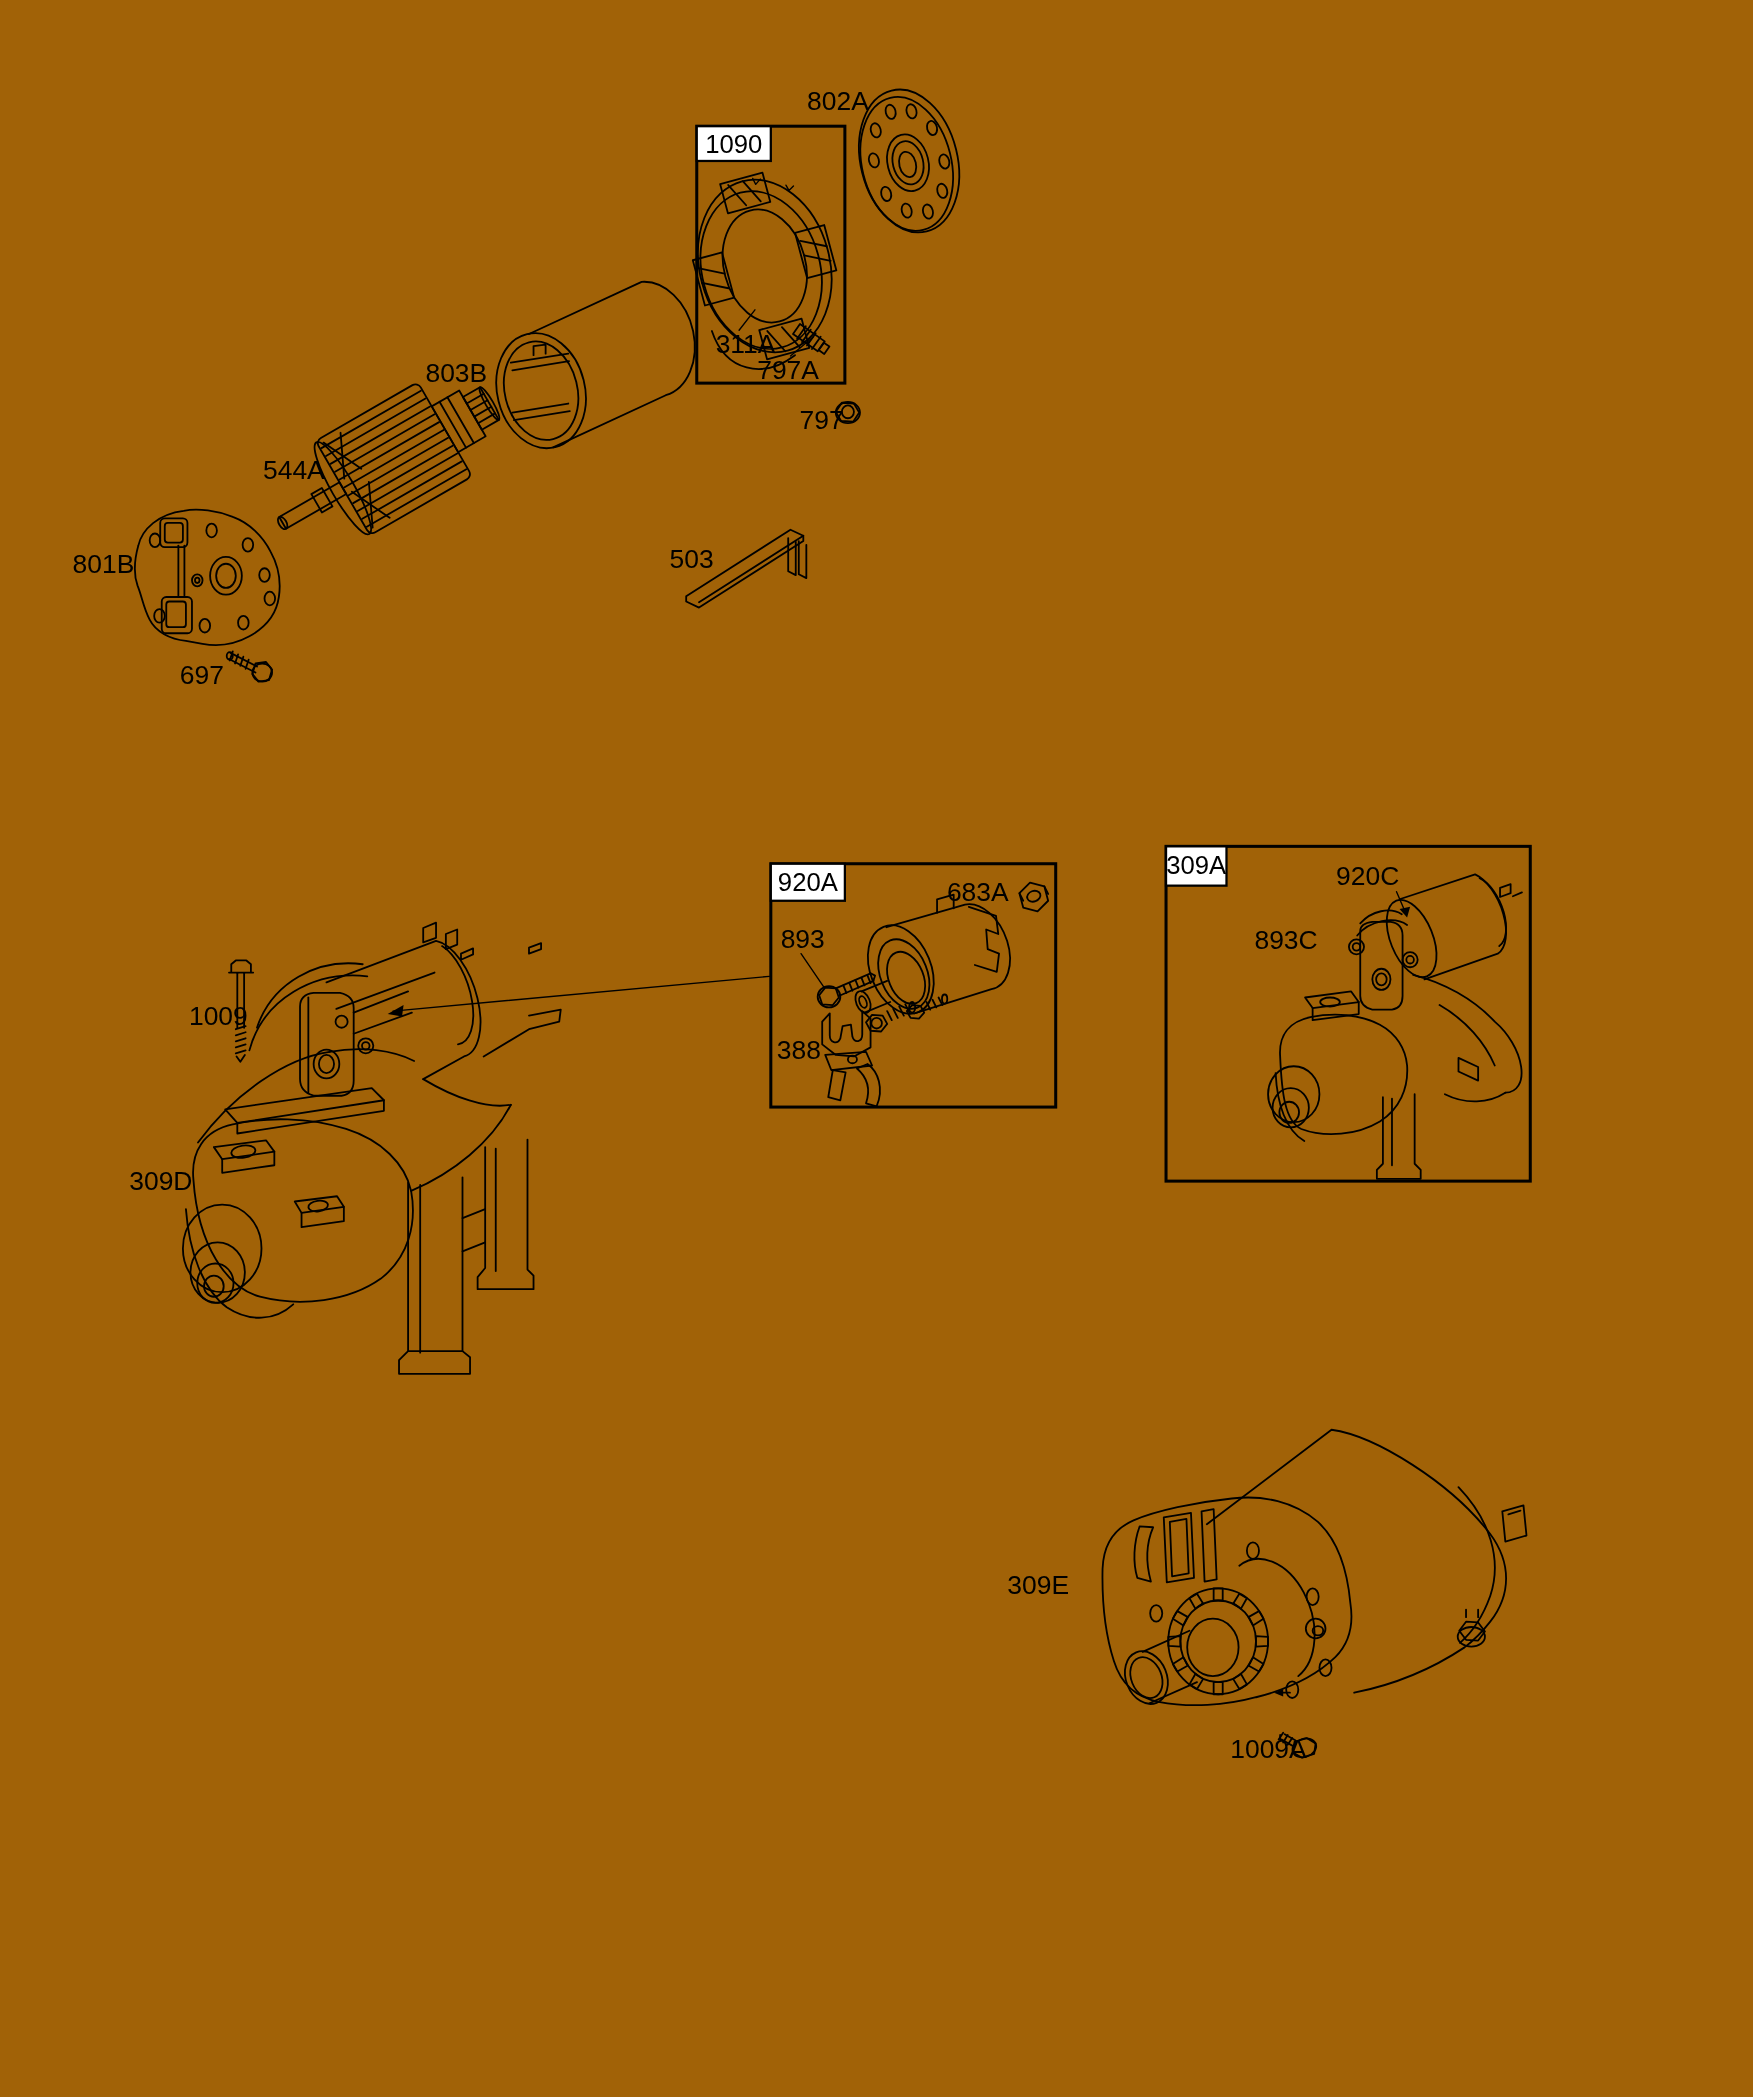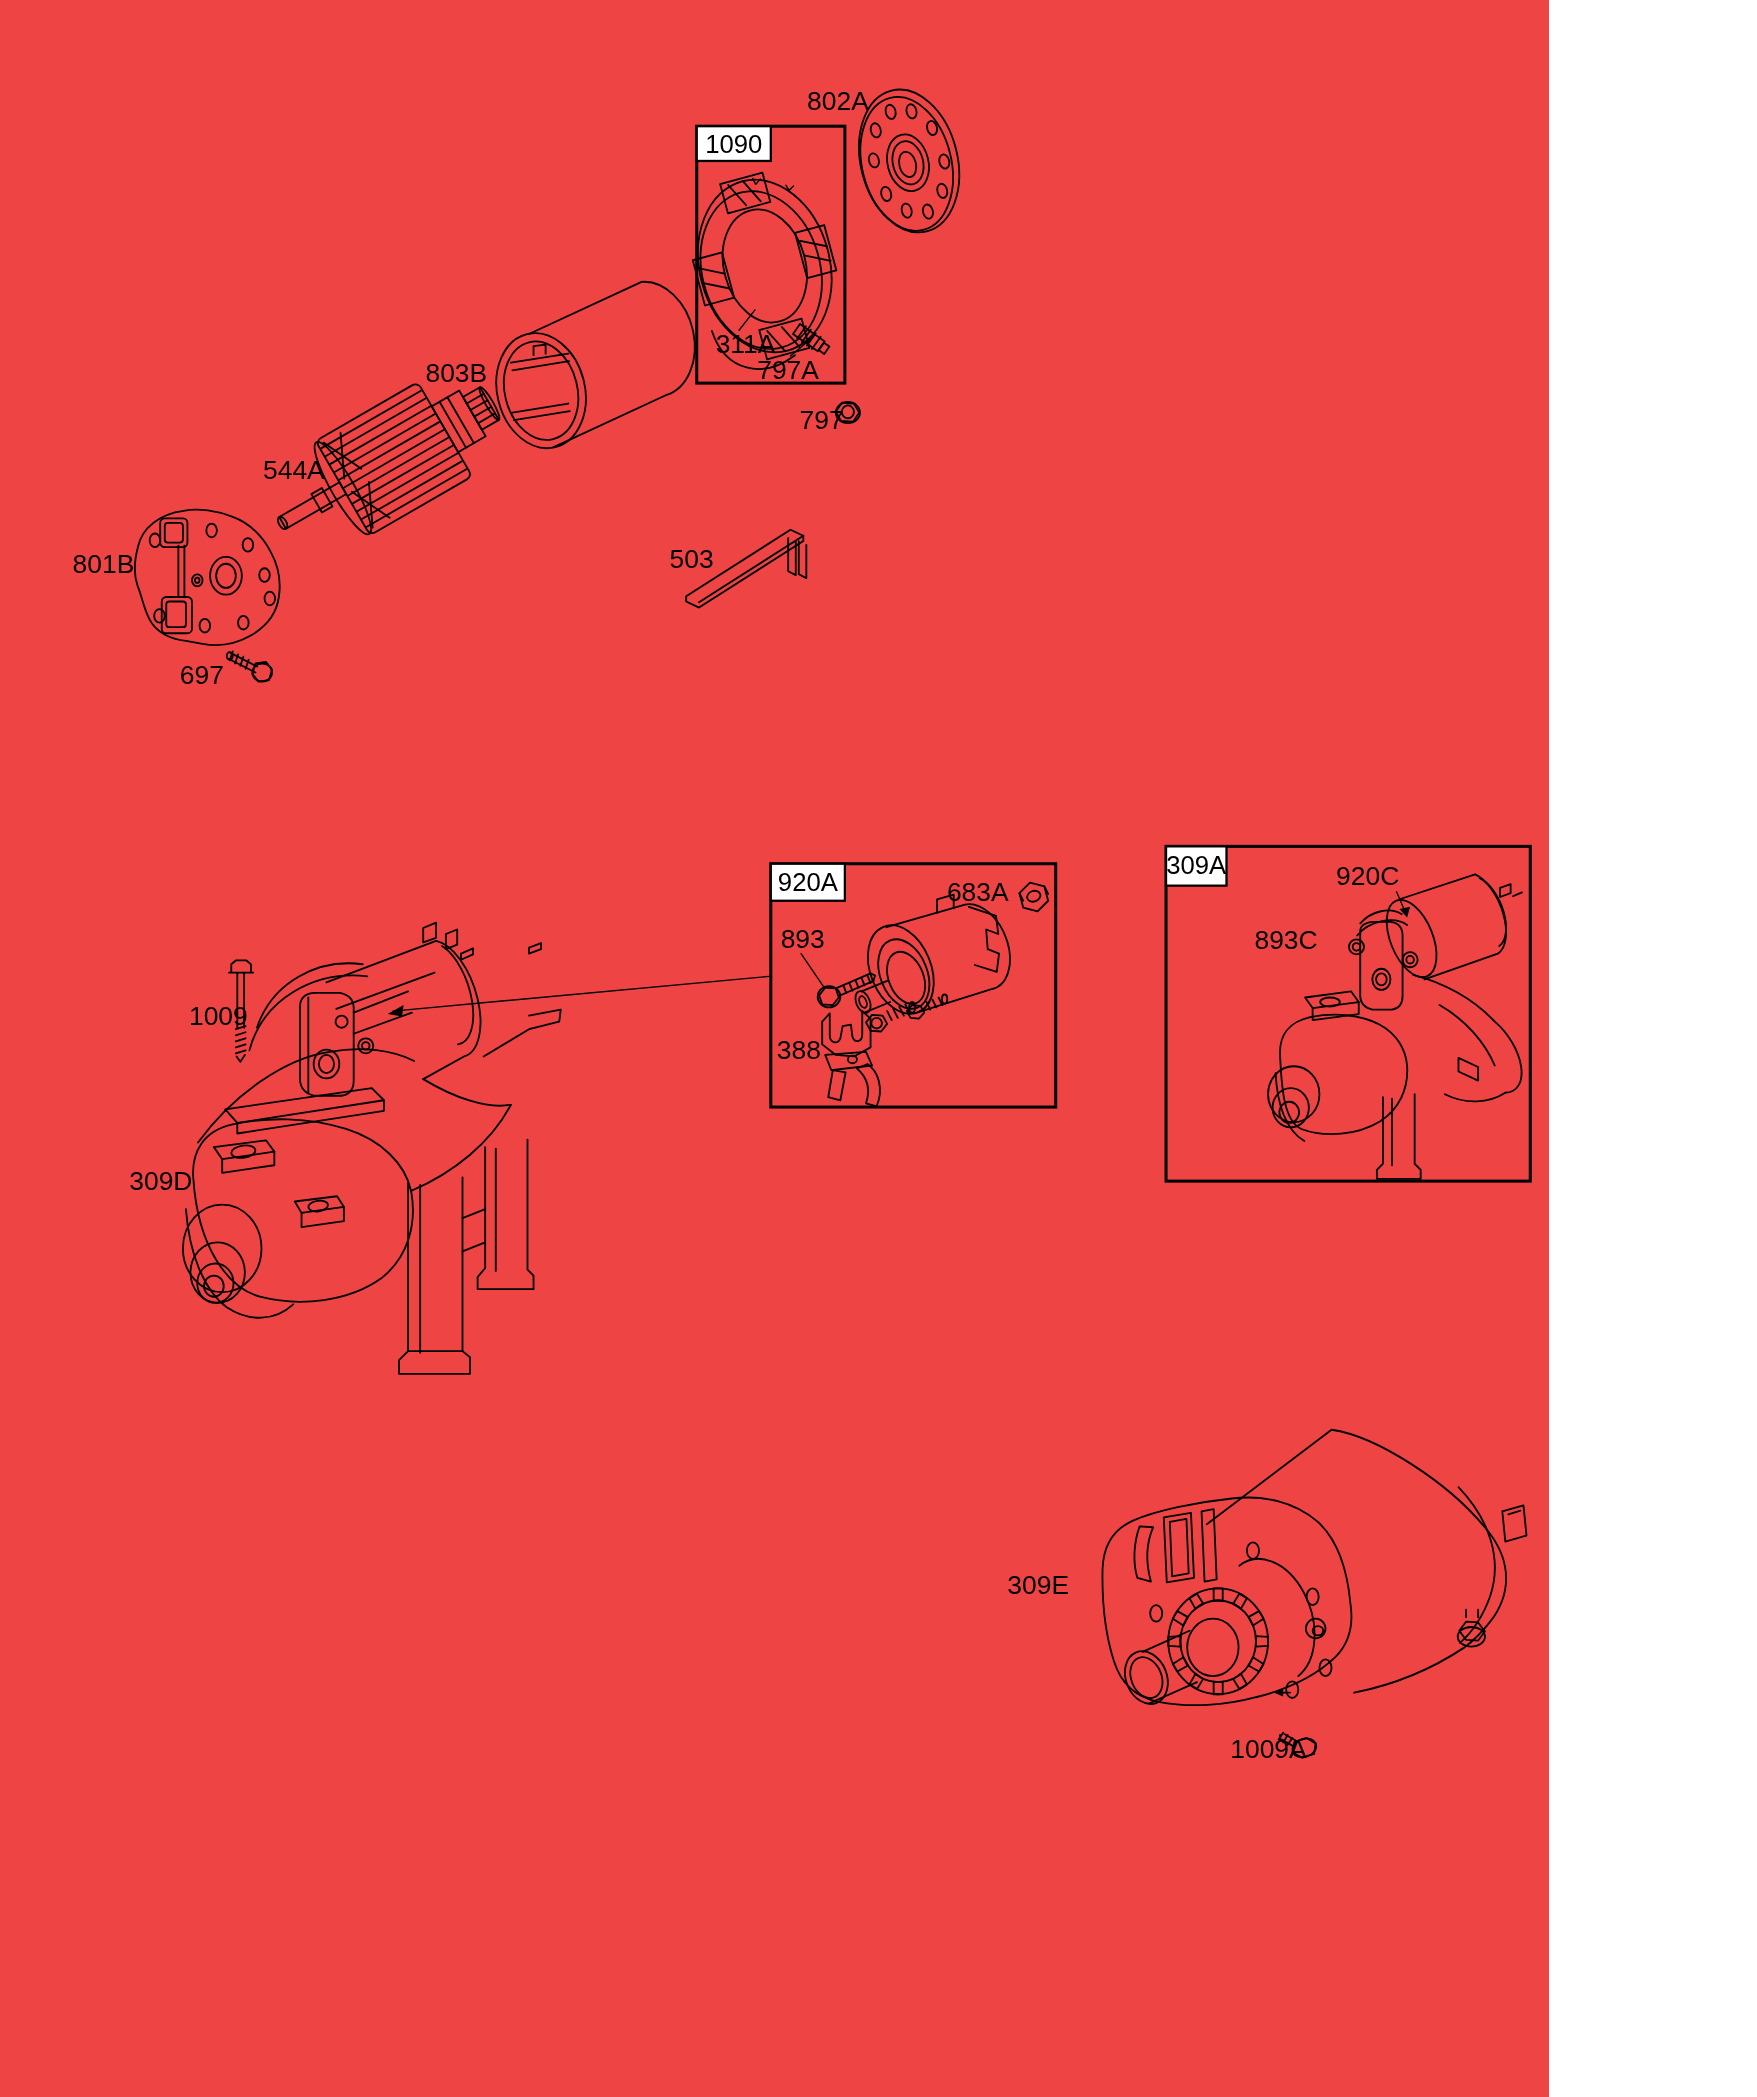--- a/index.html
+++ b/index.html
@@ -1,16 +1,16 @@
 <!DOCTYPE html>
 <html style="font-size:12px"><head>
 <meta charset="utf-8">
 <style>
   html,body{margin:0;padding:0;background:#ffffff;}
-  .canvas{position:relative;width:1549px;height:2097px;background:#ef4444;overflow:hidden;}
+  .canvas{position:relative;width:1753px;height:2097px;background:#a16207;overflow:hidden;}
   svg{display:block;}
   .art{stroke:#000000;fill:none;stroke-width:2.4;stroke-linecap:round;stroke-linejoin:round;}
   .thin{stroke-width:1.8;}
   .gbox{stroke:#000000;fill:none;stroke-width:4;}
   .lblbox{stroke:#000000;fill:#ffffff;stroke-width:3;}
   .fill{fill:#000000;stroke:none;}
   text.lbl{font-family:"Liberation Sans", sans-serif;font-size:35px;fill:#000000;stroke:none;}
   text.mid{text-anchor:middle;font-size:34px;}
 </style>
 </head>

